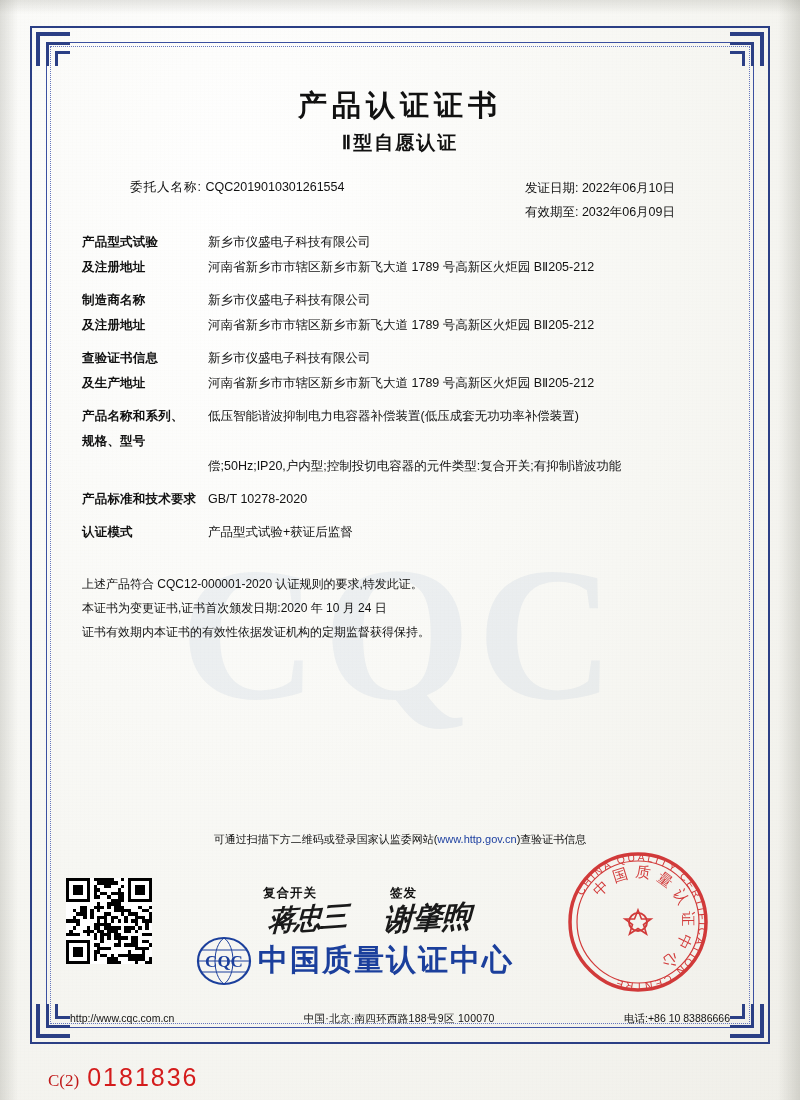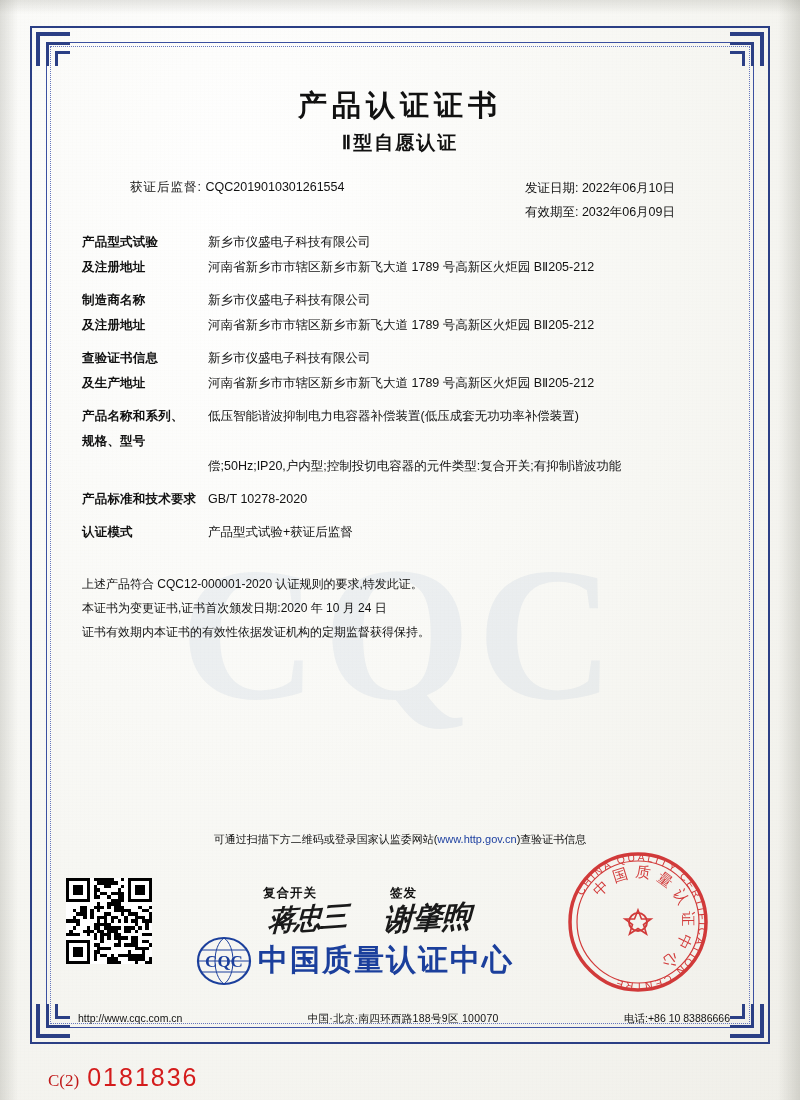--- a/index.html
+++ b/index.html
@@ -269,21 +269,20 @@
 
   
   .footer {
     position: absolute;
     left: 70px; right: 70px;
     top: 1012px;
     display: flex;
     justify-content: space-between;
     font-size: 10.5px;
     color: #111;
-    margin-left: 8px;
   }
   .footer .mid { letter-spacing: .3px; }
   .footer .left { color: #111; }
 
   
   .serial {
     position: absolute;
     left: 48px;
     bottom: 8px;
     display: flex;
@@ -359,21 +358,21 @@
       <i class="h3"></i>
       <i class="v3"></i>
   </div>
 
   <div class="watermark">CQC</div>
 
   <div class="title">产品认证证书</div>
   <div class="subtitle">Ⅱ型自愿认证</div>
 
   <div class="cert-no">
-    <span class="lbl">获证后监督:</span>
+    <span class="lbl">委托人名称:</span>
     <span>CQC2019010301261554</span>
   </div>
 
   <div class="dates">
     <div>
       <span>发证日期:</span>
       <span>2022年06月10日</span>
     </div>
     <div>
       <span>有效期至:</span>

